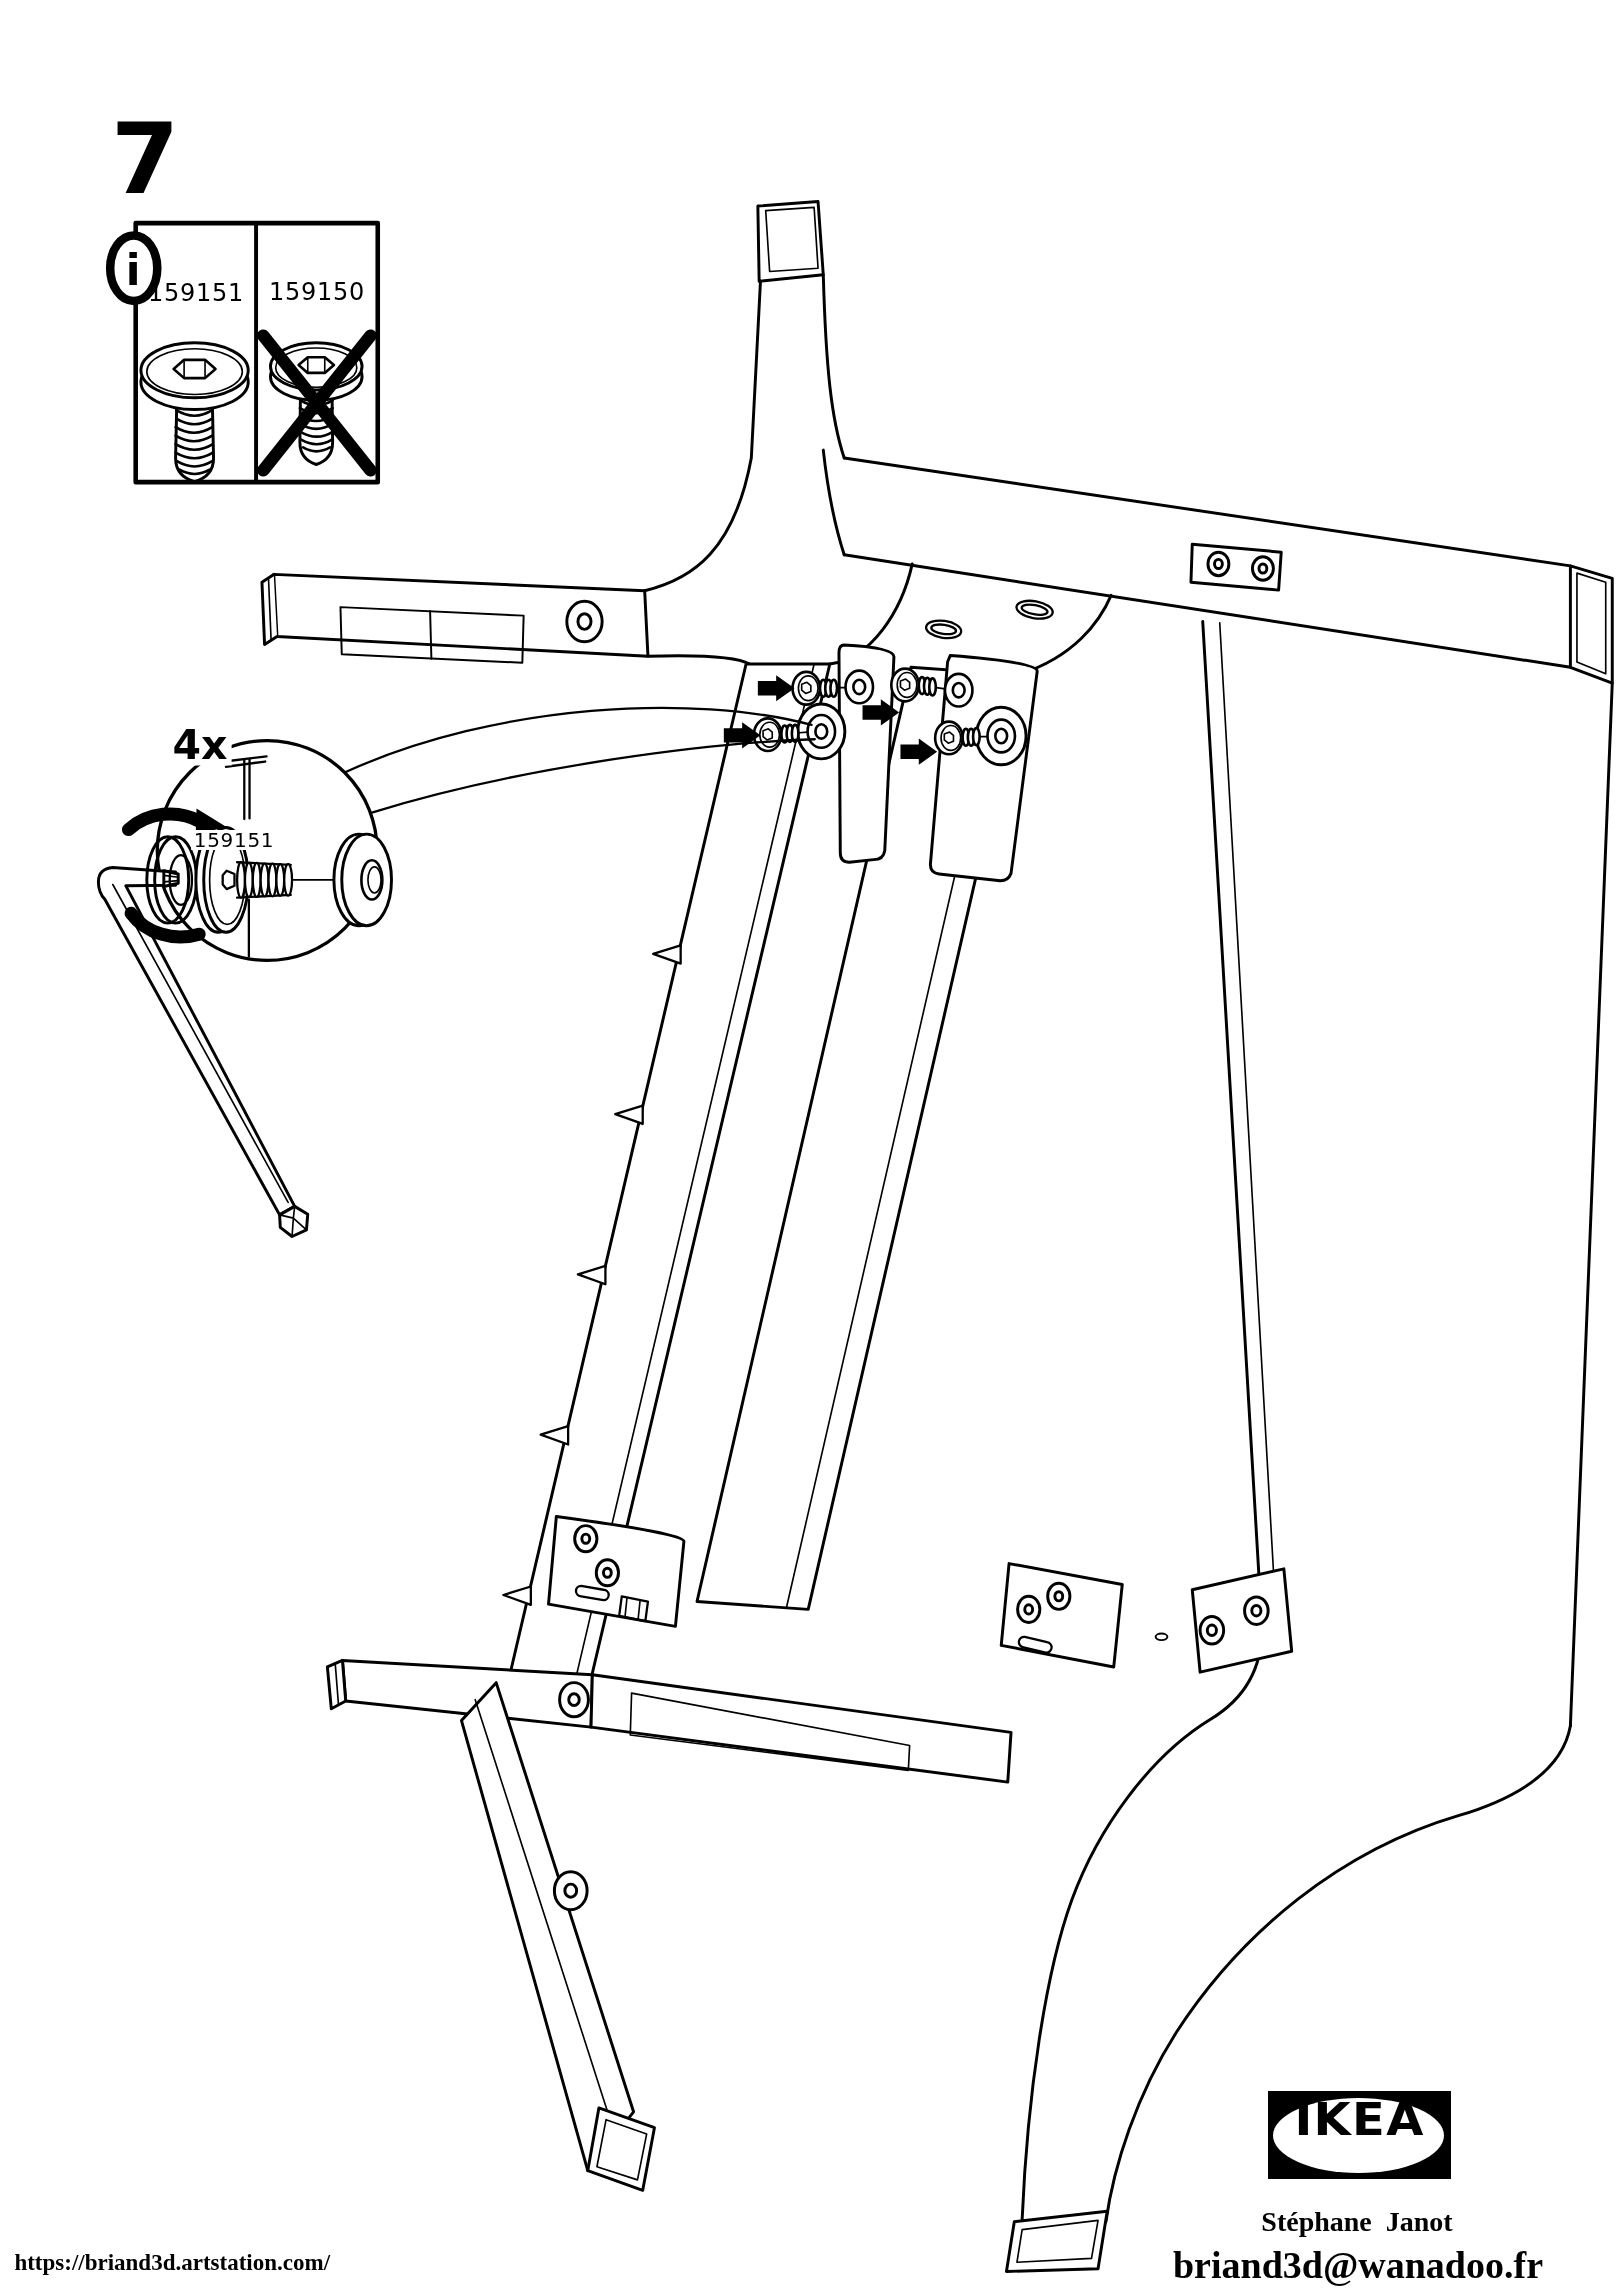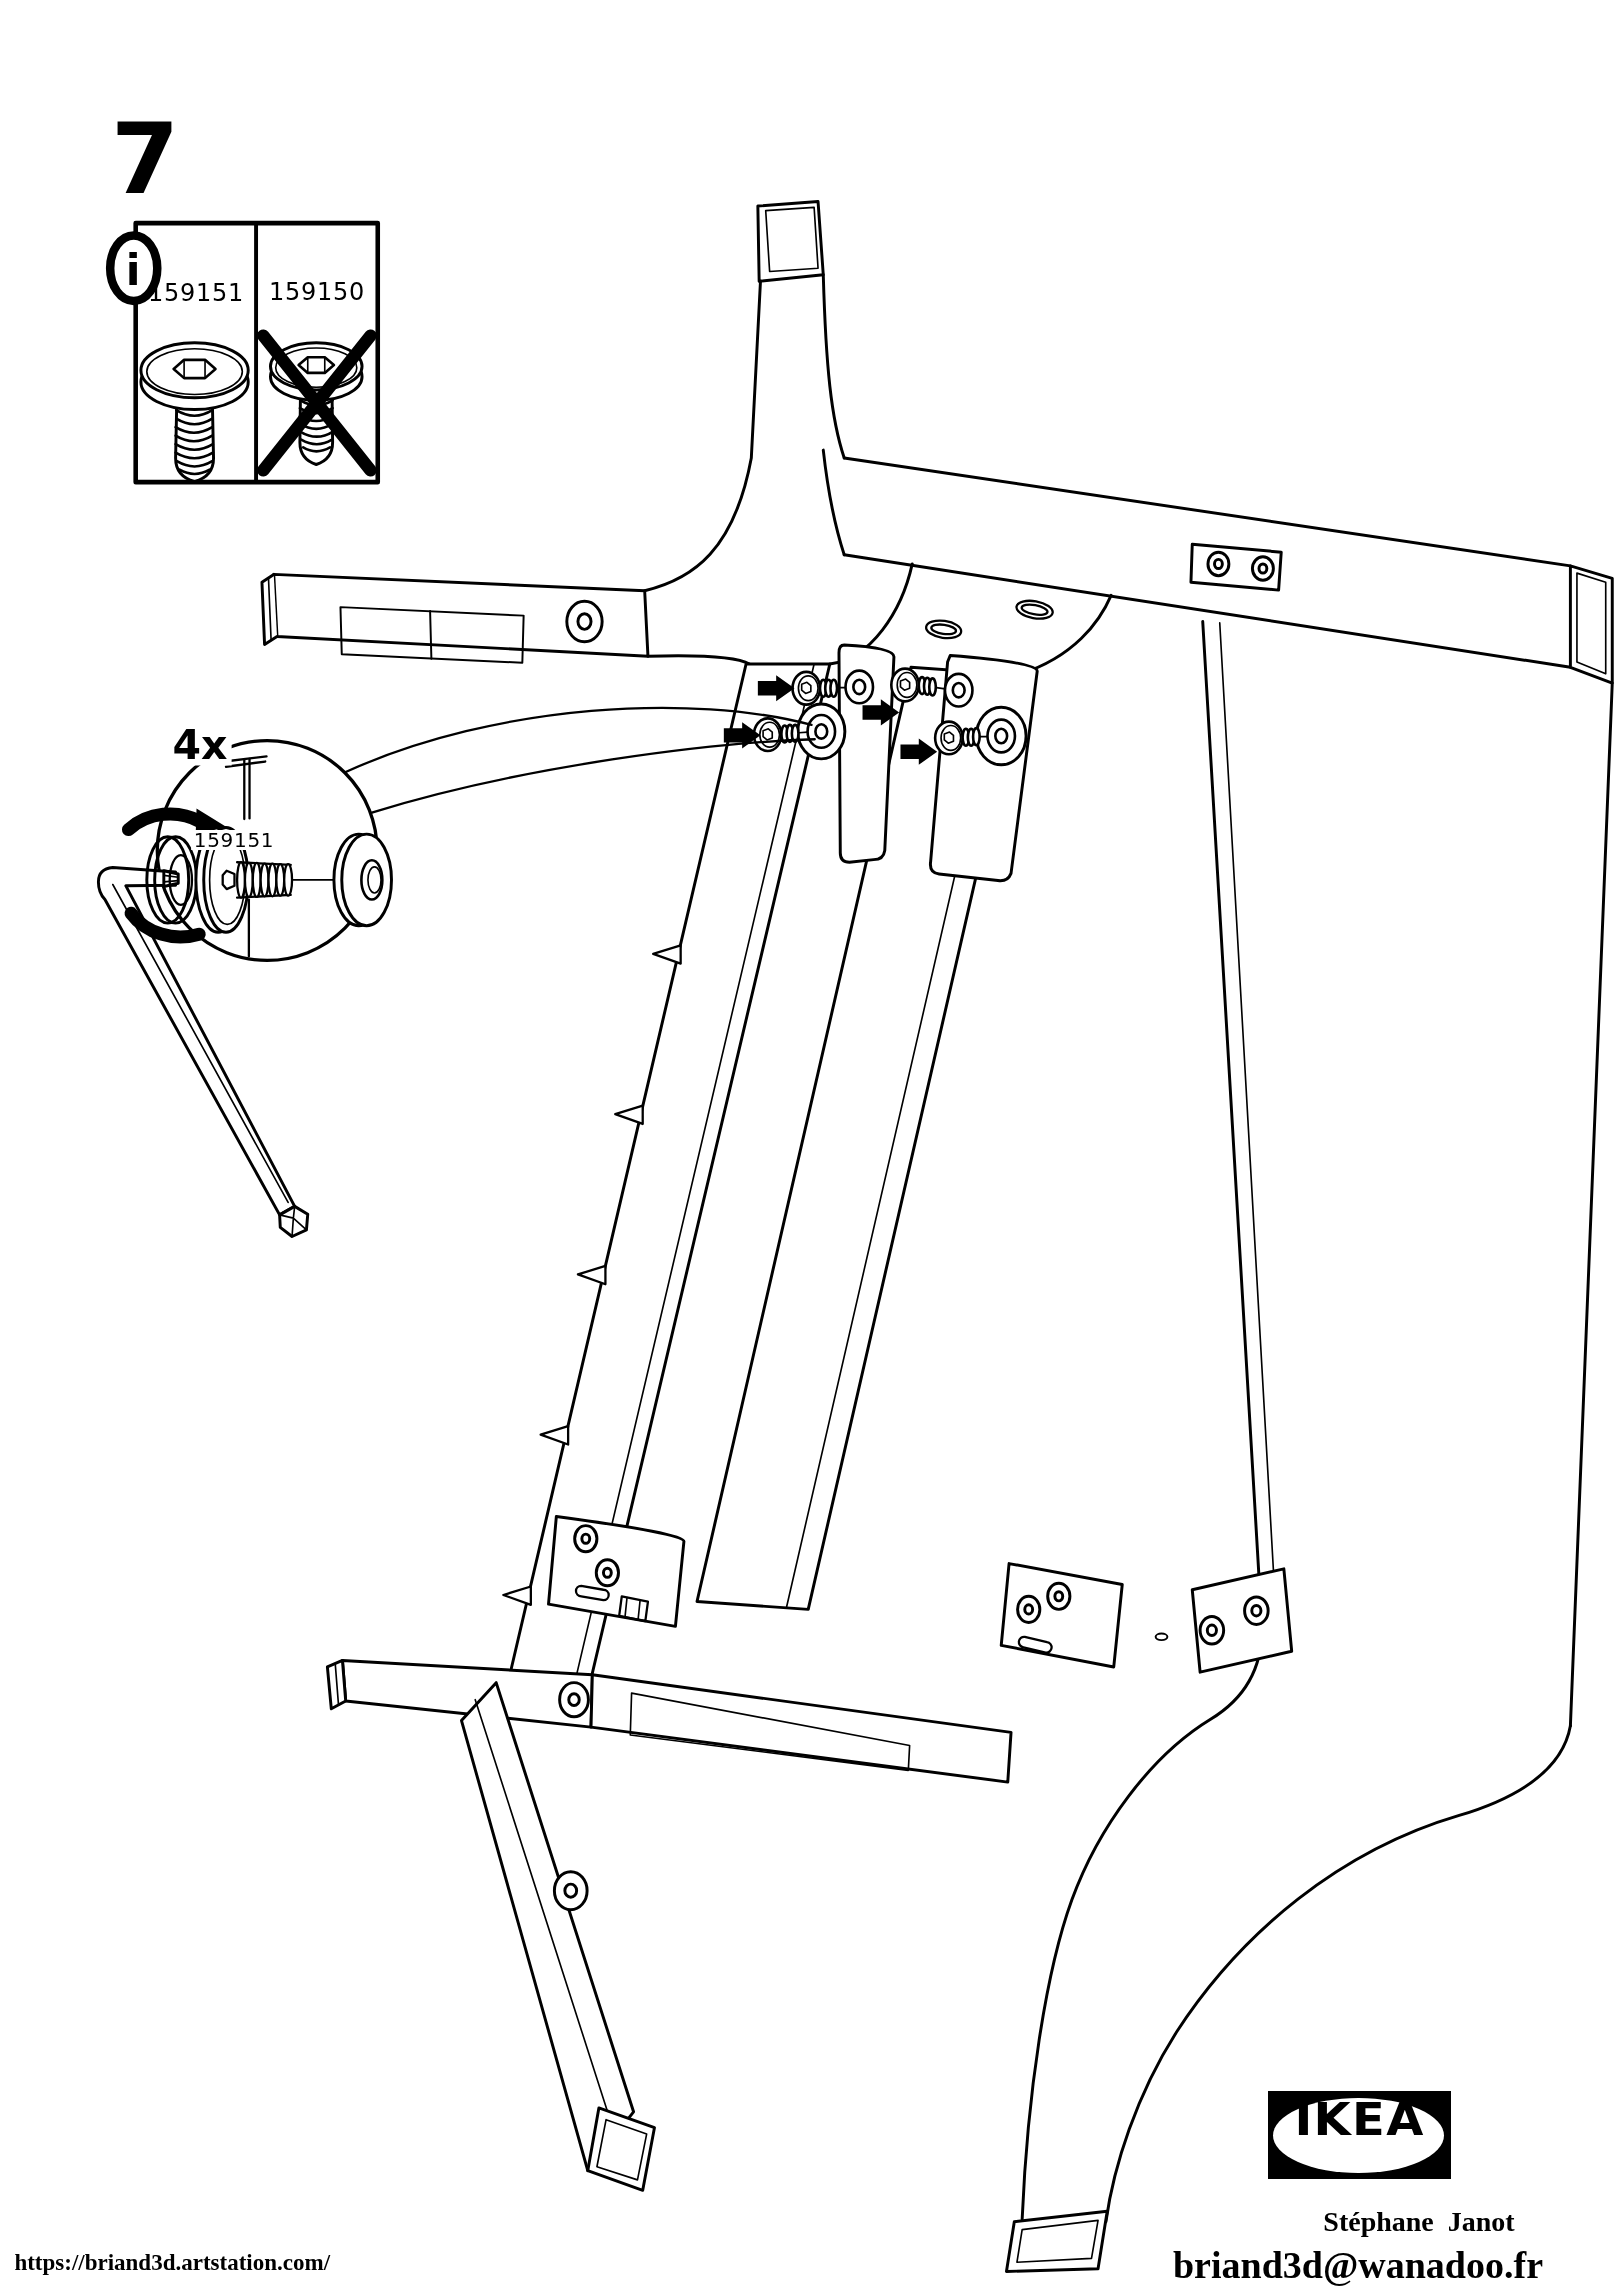--- a/index.html
+++ b/index.html
@@ -328,20 +328,20 @@
 <div class="txt qty ctr" style="left:200px;top:745px;font-weight:bold;">4x</div>
 
 <div class="txt dpart ctr" style="left:234px;top:840px;">159151</div>
 
 <div class="ikea-box">
   <div class="ikea-ellipse"></div>
   <div class="ikea-word">IKEA</div>
   <div class="ikea-reg">®</div>
 </div>
 
-<div class="txt serifb author ctr" style="left:1419px;top:2222px;">Stéphane  Janot</div>
+<div class="txt serifb author ctr" style="left:1357px;top:2222px;">Stéphane  Janot</div>
 
 <div class="txt serifb email ctr" style="left:1358px;top:2265px;">briand3d@wanadoo.fr</div>
 
 <div class="txt serifb url" style="left:14.4px;top:2251px;">https://briand3d.artstation.com/</div>
 
 </div>
 
 
 </body></html>

